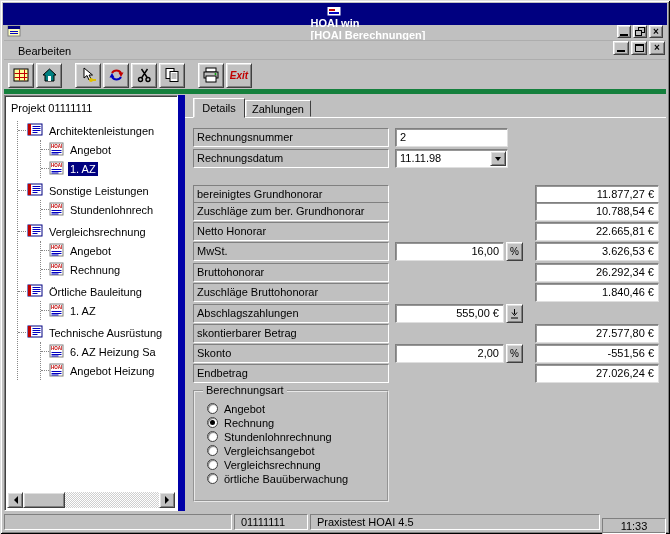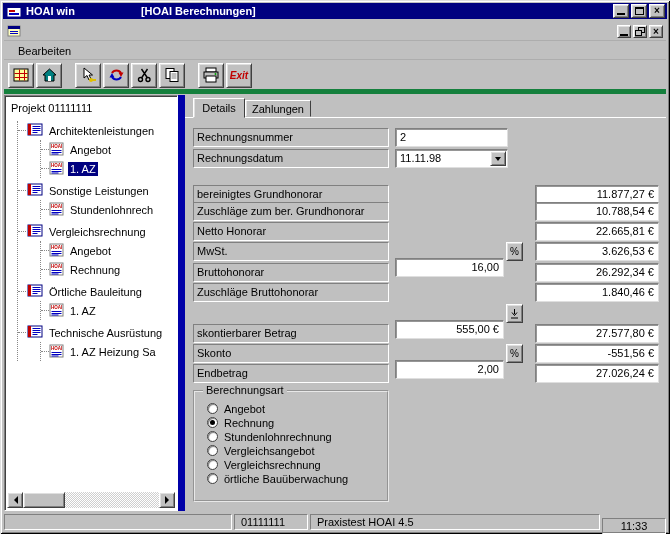--- a/index.html
+++ b/index.html
@@ -2,22 +2,22 @@
 <html><head>
 <meta charset="utf-8">
 <style>
   * { margin:0; padding:0; box-sizing:border-box; }
   body { width:670px; height:534px; font-family:"Liberation Sans", sans-serif; font-size:11px; color:#000; }
 
   .window { position:relative; width:670px; height:534px; background:#c0c0c0;
     box-shadow: inset 1px 1px 0 #dfdfdf, inset -1px -1px 0 #000, inset 2px 2px 0 #fff, inset -2px -2px 0 #808080; }
 
   
-  .titlebar { position:absolute; top:3px; left:3px; width:664px; height:16px; background:#000080;
-    display:flex; align-items:center; padding:0 2px; }
+  .titlebar { position:absolute; top:3px; left:3px; width:664px; height:22px; background:#000080;
+    display:flex; align-items:center; padding:0 2px;flex-direction:column; }
   .titlebar .ticon { width:16px; height:14px; margin:0 4px 0 1px; flex:none; }
   .title-app { color:#fff; font-weight:bold; white-space:nowrap; }
   .title-doc { color:#fff; font-weight:bold; margin-left:42px; white-space:nowrap;padding-left:24px; }
   .win-btns { margin-left:auto; display:flex; gap:2px; }
   .wbtn { width:16px; height:14px; background:#c0c0c0; border:1px solid; border-color:#fff #404040 #404040 #fff;
     box-shadow: inset 1px 1px 0 #dfdfdf, inset -1px -1px 0 #808080; display:flex; align-items:center; justify-content:center; }
   .wbtn.small { width:14px; height:13px; }
   .glyph-min { width:8px; height:2px; background:#000; margin-top:6px; }
   .glyph-max { width:9px; height:8px; border:1px solid #000; border-top-width:2px; }
   .glyph-x { font-size:10px; font-weight:bold; line-height:10px; }
@@ -77,21 +77,21 @@
     box-shadow: inset 1px 0 0 #dfdfdf; text-align:center; }
   .tab.active { top:3px; left:8px; width:52px; height:20px; line-height:18px; z-index:2; }
   .tab.inactive { top:5px; left:60px; width:66px; height:17px; line-height:16px; z-index:0; }
   .tabline { position:absolute; top:22px; left:0; right:0; height:1px; background:#fff; z-index:1; }
 
   .flabel { position:absolute; left:8px; width:196px; height:19px; background:#c0c0c0;
     border:1px solid; border-color:#808080 #fff #fff #808080; padding:0 3px; line-height:17px; white-space:nowrap; overflow:hidden; }
   .field { background:#fff; border:1px solid; border-color:#808080 #dfdfdf #dfdfdf #808080;
     box-shadow: inset 1px 1px 0 rgba(64,64,64,.55); }
   .finput { position:absolute; left:210px; width:113px; height:19px; line-height:17px; padding:0 4px; }
-  .fmid { position:absolute; left:210px; width:109px; height:19px; line-height:17px; padding:0 4px; text-align:right;margin-top:16px; }
+  .fmid { position:absolute; left:210px; width:109px; height:19px; line-height:17px; padding:0 4px; text-align:right; }
   .unitbtn { position:absolute; left:321px; width:17px; height:19px; background:#c0c0c0; border:1px solid;
     border-color:#fff #404040 #404040 #fff; box-shadow: inset 1px 1px 0 #dfdfdf, inset -1px -1px 0 #808080;
     display:flex; align-items:center; justify-content:center; font-size:10px; }
   .fresult { position:absolute; left:350px; width:124px; height:19px; line-height:17px; padding:0 4px; text-align:right; }
   .frow { position:absolute; left:0; right:0; height:19px; }
 
   .combo { position:absolute; left:210px; width:113px; height:19px; display:flex; align-items:center; }
   .combo-value { flex:1; padding-left:4px; line-height:15px; }
   .combo-btn { width:16px; height:15px; margin-right:1px; background:#c0c0c0; border:1px solid;
     border-color:#fff #404040 #404040 #fff; box-shadow: inset 1px 1px 0 #dfdfdf, inset -1px -1px 0 #808080;
@@ -340,21 +340,29 @@
                   </svg></span>
               <span class="tlabel">Technische Ausrüstung</span>
             </div>
             <div class="tchildren">
               <div class="trow">
                 <span class="ticon-tree"><svg width="16" height="14">
                       <rect x="1" y="1" width="13" height="12" fill="#fff" stroke="#808080"></rect>
                       <text x="2" y="5.5" font-size="4.5" font-weight="bold" fill="#c00000" font-family="Liberation Sans, sans-serif">HOAI</text>
                       <path d="M2.5 8.5h10M2.5 10.5h10M2.5 12h7" stroke="#0000c0"></path>
                     </svg></span>
-                <span class="tlabel" data-selected="false">1. AZ Heizung Sa</span>
+                <span class="tlabel" data-selected="false">6. AZ Heizung Sa</span>
+              </div>
+              <div class="trow">
+                <span class="ticon-tree"><svg width="16" height="14">
+                      <rect x="1" y="1" width="13" height="12" fill="#fff" stroke="#808080"></rect>
+                      <text x="2" y="5.5" font-size="4.5" font-weight="bold" fill="#c00000" font-family="Liberation Sans, sans-serif">HOAI</text>
+                      <path d="M2.5 8.5h10M2.5 10.5h10M2.5 12h7" stroke="#0000c0"></path>
+                    </svg></span>
+                <span class="tlabel" data-selected="false">Angebot Heizung</span>
               </div>
             </div>
           </div>
 
         </div>
       </div>
 
       <div class="hscroll">
         <span class="sbtn">
             <span class="tri-left"></span>
@@ -407,20 +415,21 @@
       </div>
       <div class="frow" style="top:168px">
         <div class="flabel">Bruttohonorar</div>
         <div class="fresult field">26.292,34 €</div>
       </div>
       <div class="frow" style="top:188px">
         <div class="flabel">Zuschläge Bruttohonorar</div>
         <div class="fresult field">1.840,46 €</div>
       </div>
       <div class="frow" style="top:209px">
+        <div class="flabel">Abschlagszahlungen</div>
         <div class="fmid field">555,00 €</div>
         <div class="unitbtn">
           <svg width="9" height="10">
               <path d="M4.5 0v5" stroke="#000" fill="none"></path>
               <path d="M2 3.5l2.5 3L7 3.5" stroke="#000" fill="none"></path>
               <path d="M1 9h7" stroke="#000"></path>
             </svg>
         </div>
       </div>
       <div class="frow" style="top:229px">

